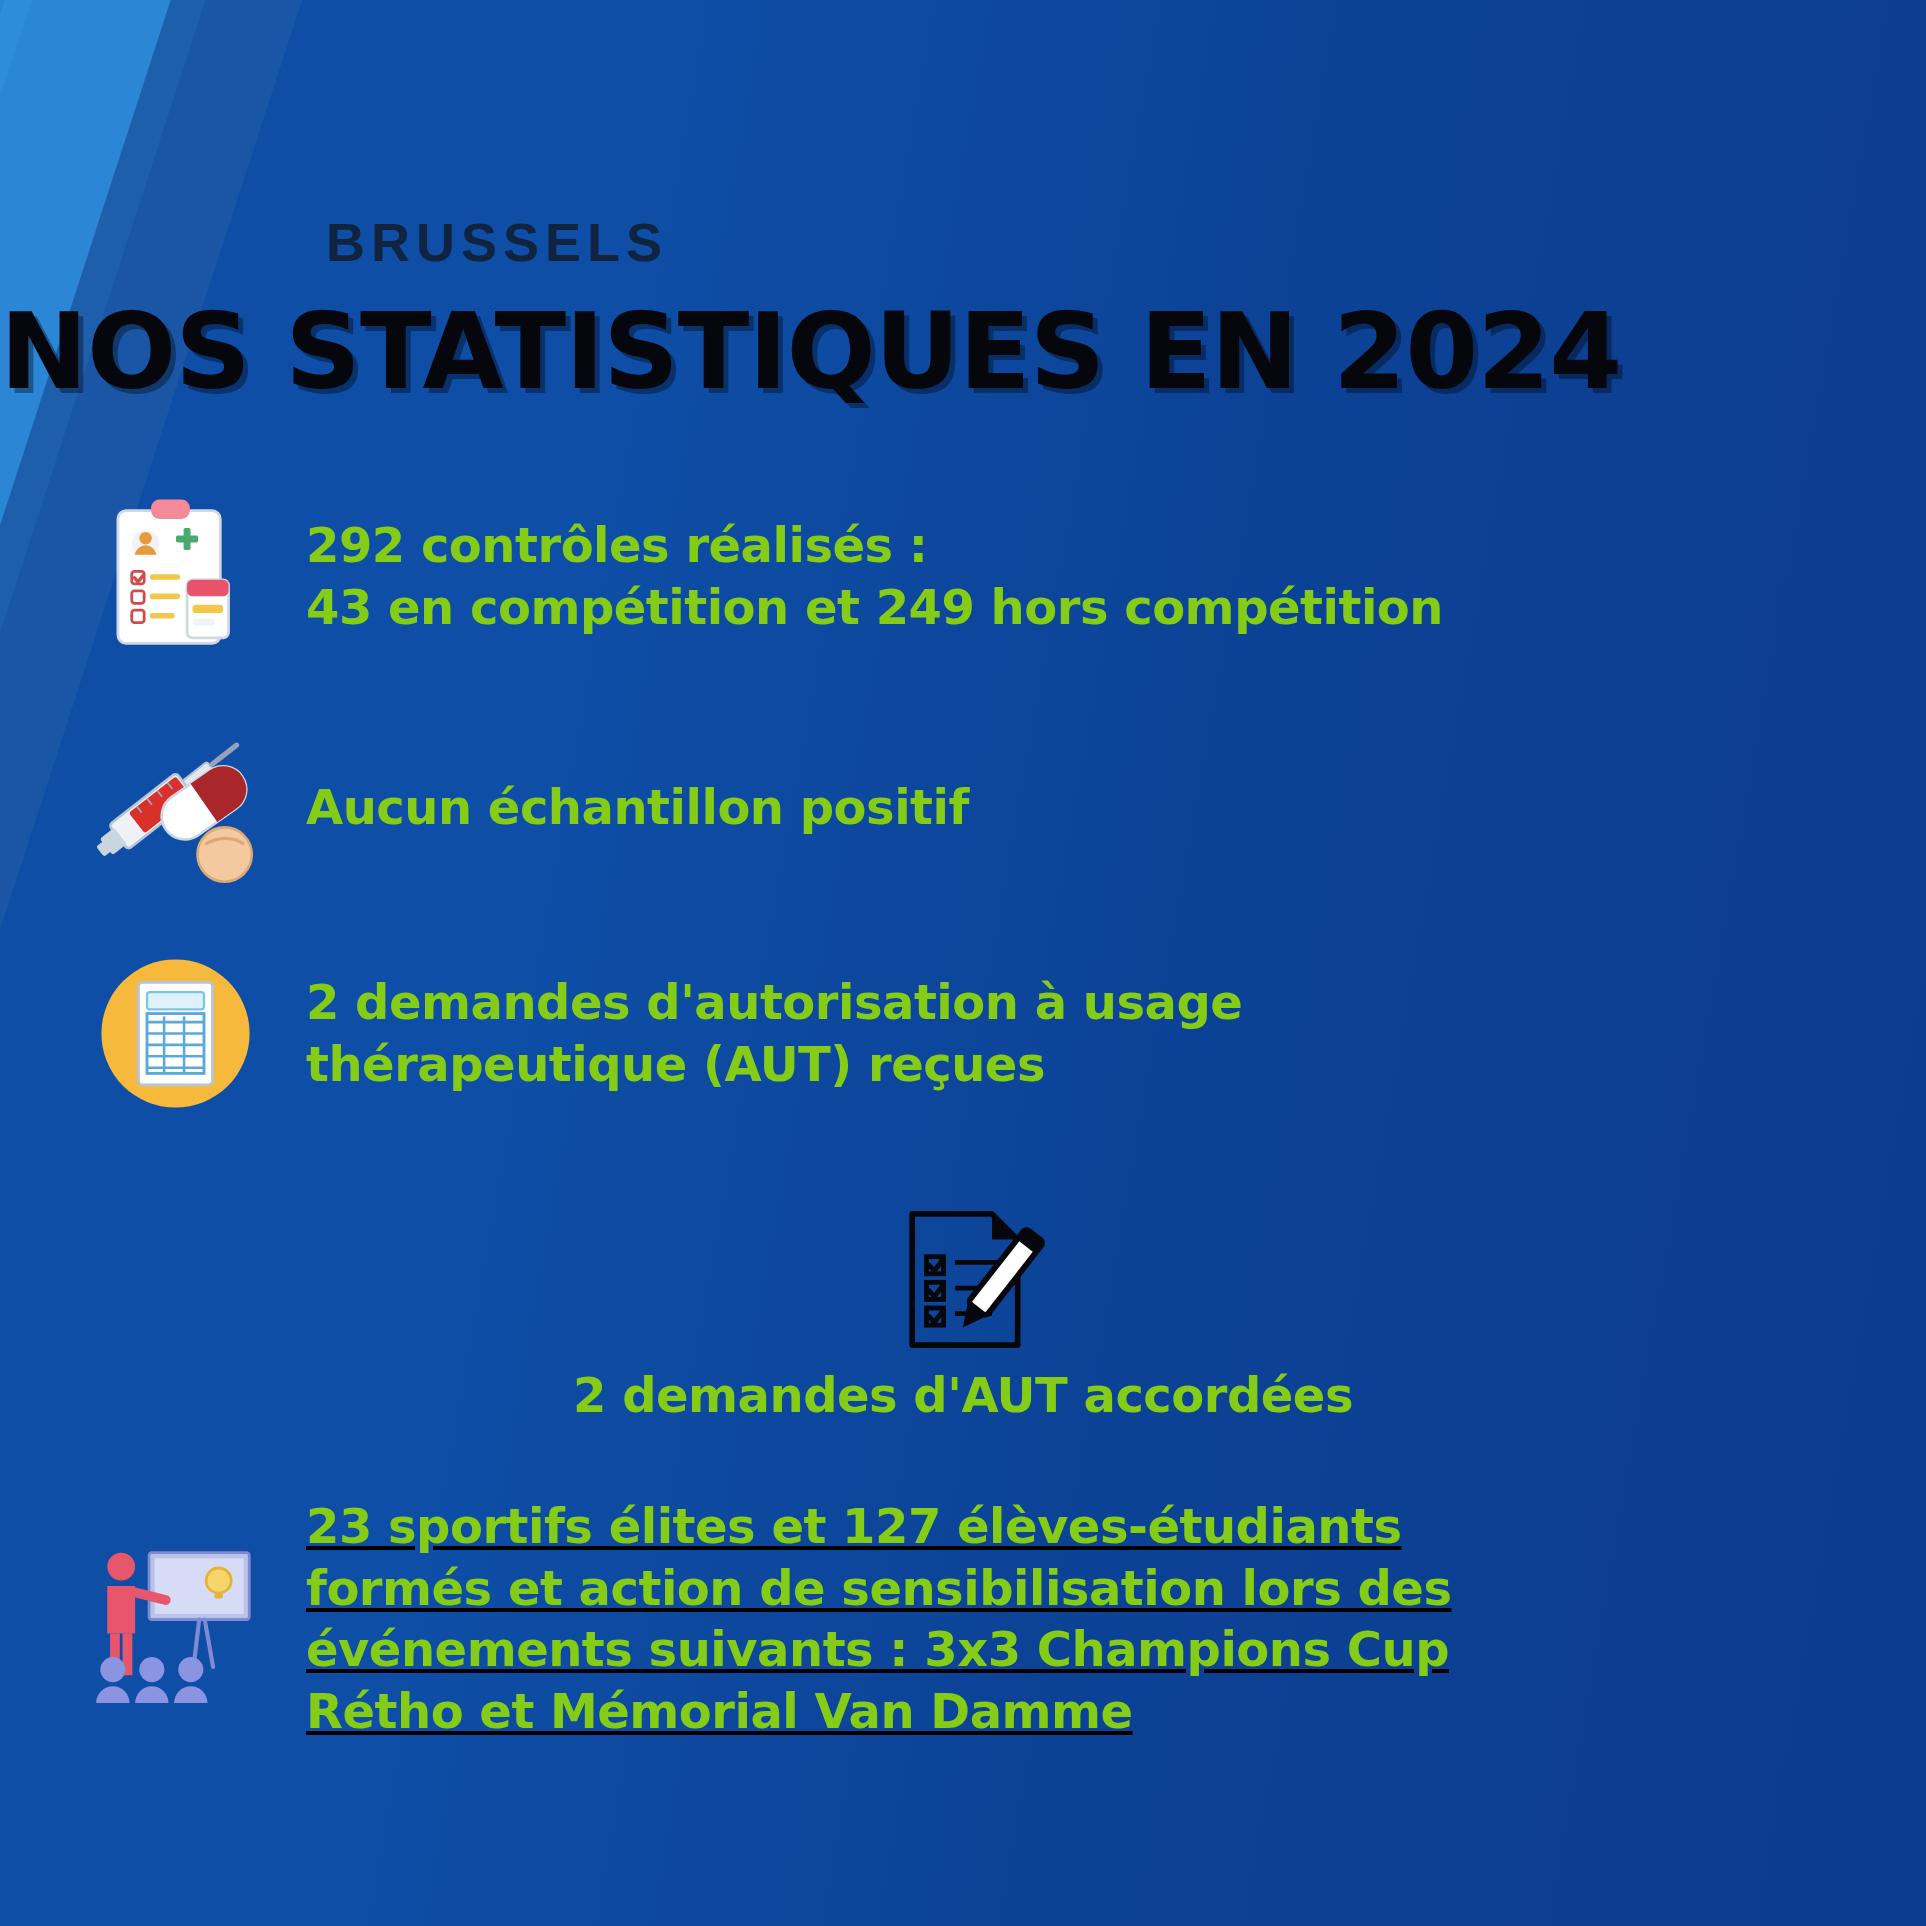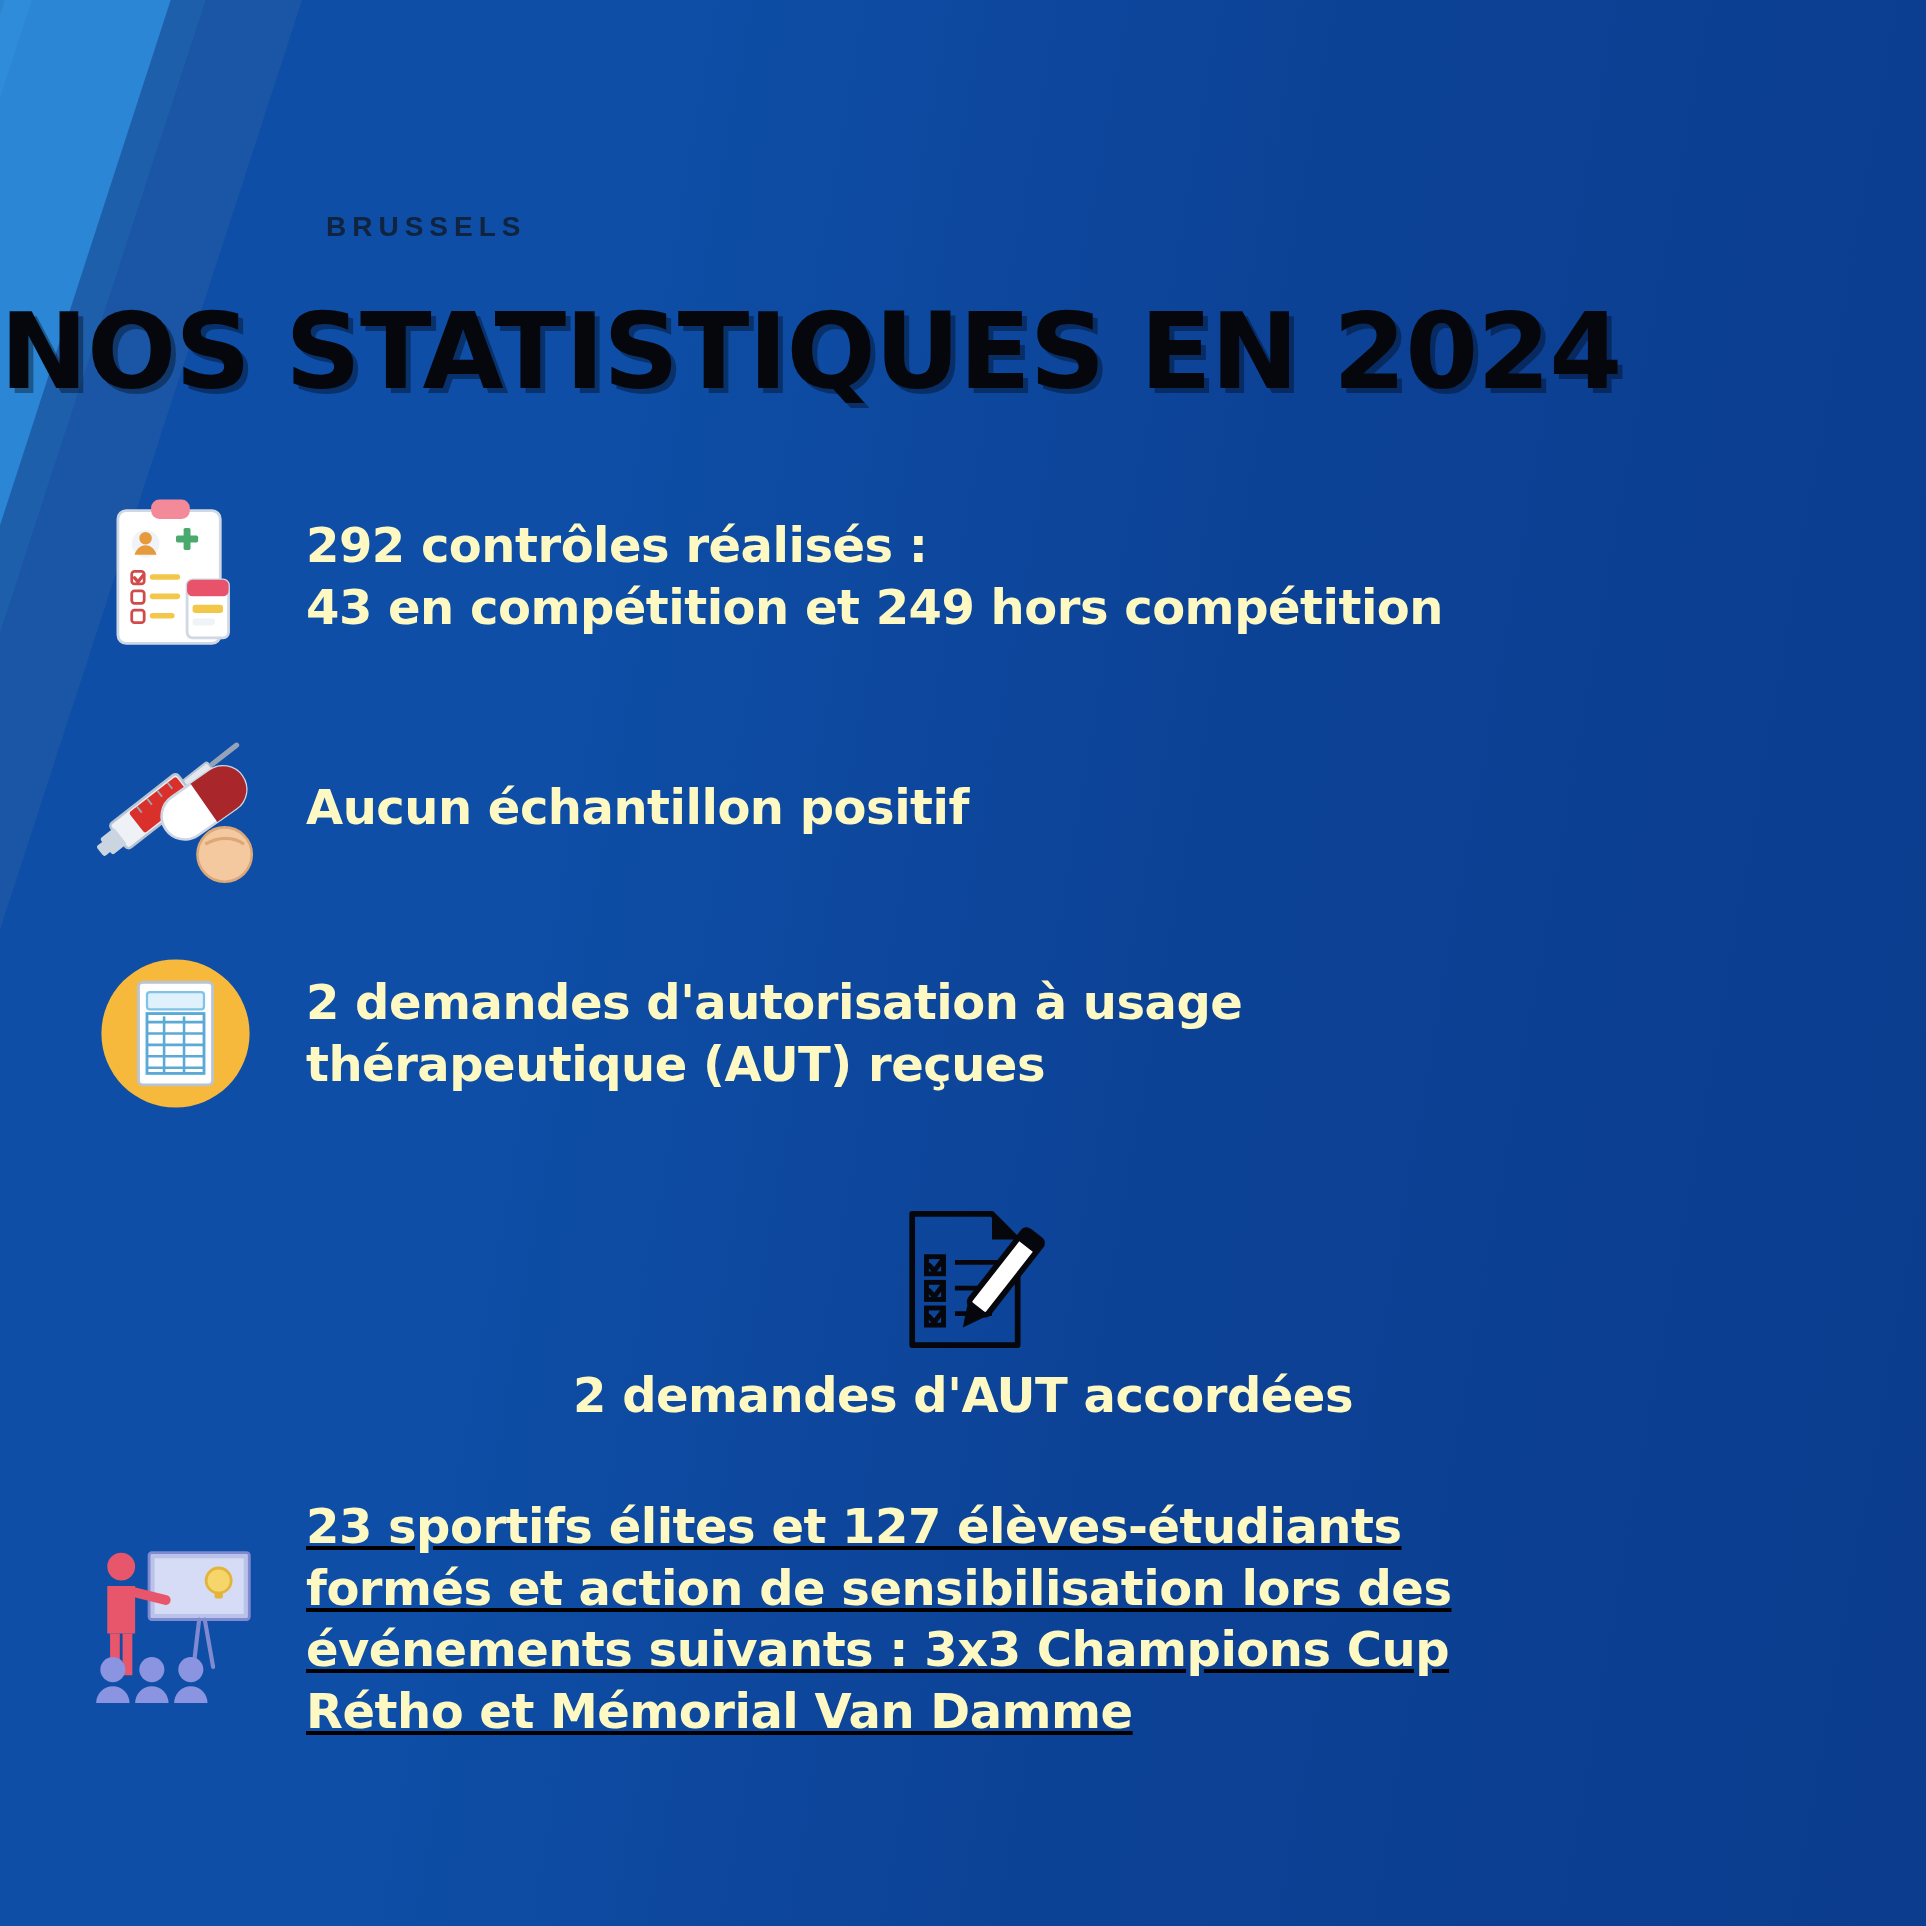--- a/index.html
+++ b/index.html
@@ -64,21 +64,21 @@
     font-weight: 700;
     letter-spacing: -3px;
     line-height: 1;
     color: #0d2a52;
   }
   .logo-o1 { color: #f5e800; }
   .logo-brussels {
     position: absolute;
     left: 306px;
     top: 191px;
-    font-size: 28px;
+    font-size: 54px;
     font-weight: 700;
     letter-spacing: 6px;
     color: #10233f;
   }
 
   
   .title {
     position: absolute;
     left: 0;
     right: 0;
@@ -109,21 +109,21 @@
     width: 261px;
     min-width: 261px;
     display: flex;
     justify-content: center;
     align-items: center;
   }
   .stat-text {
     font-size: 48px;
     font-weight: 700;
     line-height: 1.28;
-    color: #fef9c3;
+    color: #84cc16;
     white-space: pre-line;
     font-family: "DejaVu Sans", sans-serif;
     letter-spacing: -0.5px;
   }
 
   .row-1 { margin-top: 5px; }
   .row-2 { margin-top: 20px; }
   .row-3 { margin-top: 15px; }
   .row-4 { margin-top: 55px; flex-direction: column; }
   .row-5 { margin-top: 70px; text-decoration: underline; }

